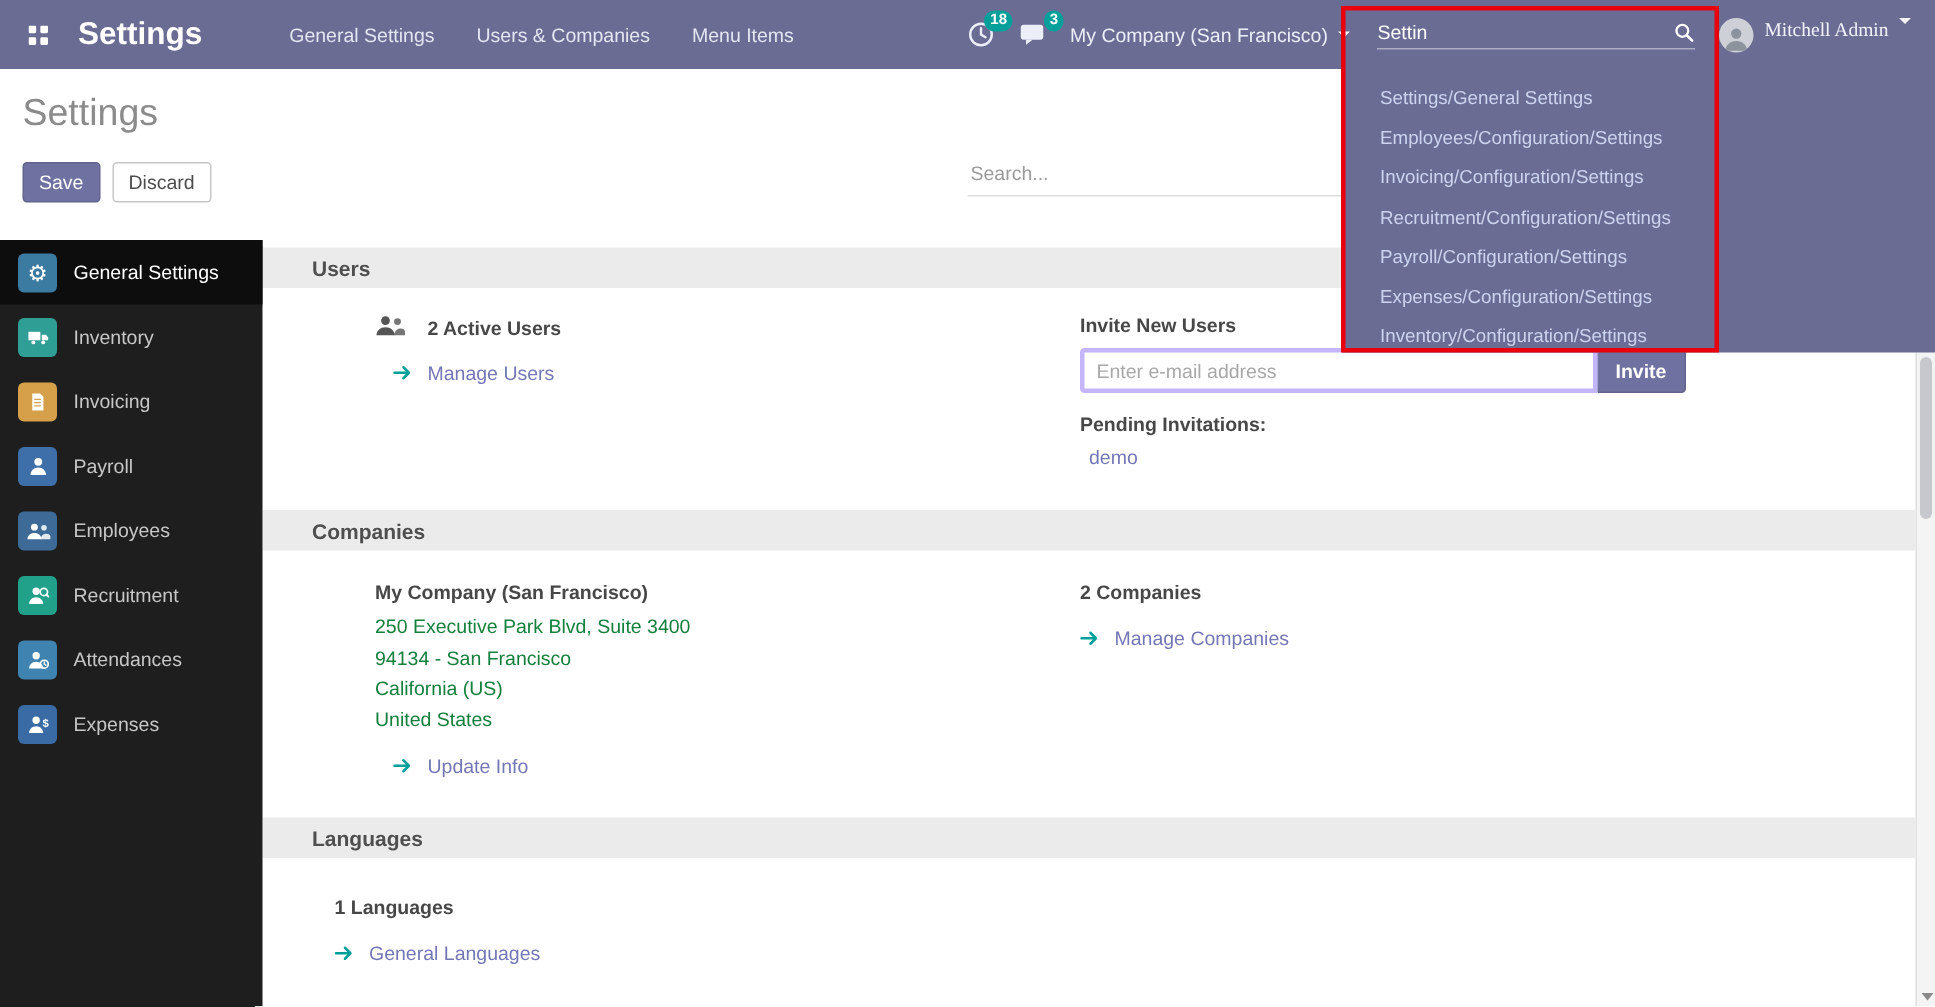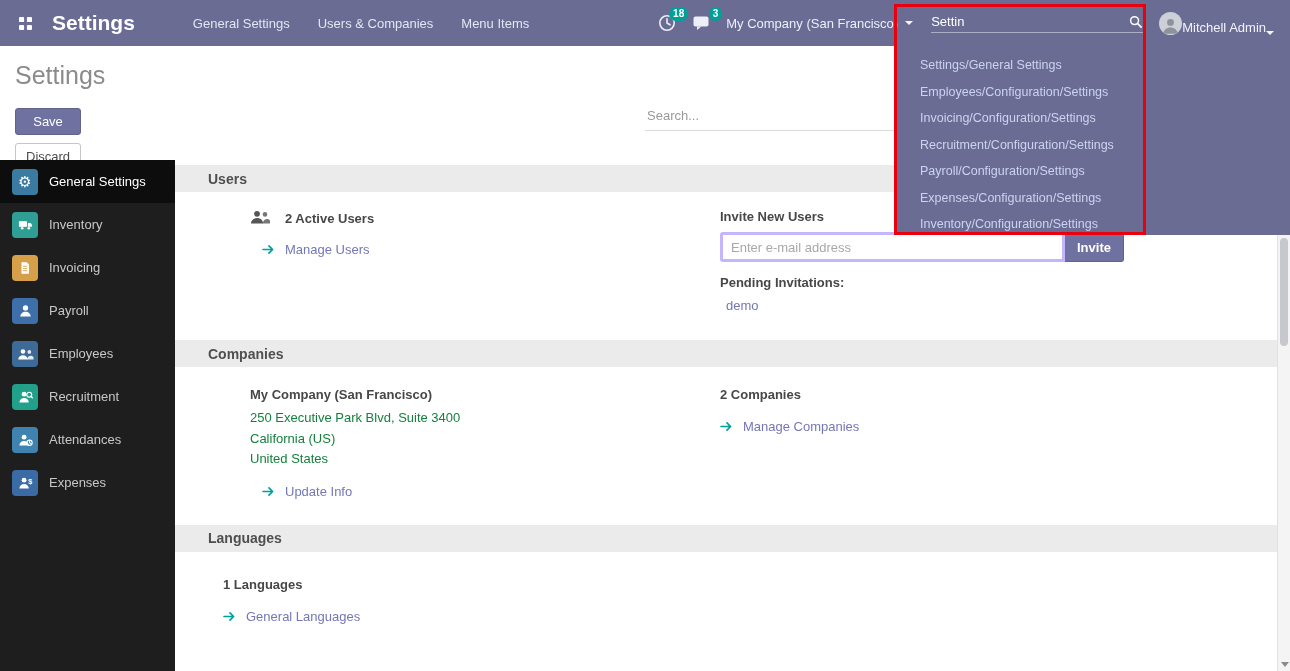--- a/index.html
+++ b/index.html
@@ -19,38 +19,38 @@
   .tray-icon { position:relative; display:flex; align-items:center; cursor:pointer; }
   .badge { position:absolute; top:-7px; right:-12px; background:#00a09a; color:#fff;
     font-size:10px; line-height:1; padding:2px 4px; border-radius:8px; font-weight:bold; }
   .company-switch { display:flex; align-items:center; gap:7px; font-size:13px; color:#eceef8; cursor:pointer; }
   .caret { width:0; height:0; border-left:4px solid transparent; border-right:4px solid transparent;
     border-top:4px solid rgba(255,255,255,.95); display:inline-block; }
   .nav-search { display:flex; align-items:center; width:212px; border-bottom:1px solid rgba(255,255,255,.45);
     padding-bottom:3px; margin-left:2px; }
   .nav-search input { flex:1; background:transparent; border:none; outline:none; color:#fff;
     font-size:13px; font-family:inherit; }
-  .user-menu { display:flex; align-items:flex-end; cursor:pointer; margin-right:6px; }
+  .user-menu { display:flex; align-items:flex-start; gap:7px; cursor:pointer; margin-right:6px;font-family:Liberation Serif, serif; }
   .avatar { width:23px; height:23px; border-radius:50%; background:#cdd0d6; overflow:hidden;
     display:flex; align-items:flex-end; justify-content:center; }
   .user-name { font-size:13px; color:#f2f3fa; }
 
   
   .dropdown-panel { position:absolute; top:46px; right:0; width:395px; height:189px;
     background:#6a6c94; z-index:20; padding:6px 0 0 25px; overflow:hidden; }
   .result-item { line-height:26.5px; font-size:12.5px; color:#ccd3ef; cursor:pointer; white-space:nowrap; }
 
   
   .red-box { position:absolute; left:894px; top:4px; width:252px; height:231px;
     border:3px solid #e8000d; z-index:60; pointer-events:none; }
 
   
   .control-panel { position:absolute; top:46px; left:0; right:13px; height:114px; background:#fff; z-index:10; }
   .page-title { position:absolute; left:15px; top:15px; font-size:25px; color:#8b8b8b; }
-  .btn-row { position:absolute; left:15px; top:62px; display:flex; gap:8px;flex-direction:column; }
+  .btn-row { position:absolute; left:15px; top:62px; display:flex; gap:8px; }
   .btn { font-size:13px; padding:5px 10px; border-radius:3px; cursor:pointer; font-family:inherit; }
   .btn-primary { background:#6f72a0; border:1px solid #62648c; color:#fff; }
   .btn-secondary { background:#fff; border:1px solid #c6c6c6; color:#4c4c4c; }
   .cp-search { position:absolute; left:645px; top:58px; width:498px; border-bottom:1px solid #ddd; }
   .cp-search input { width:100%; border:none; outline:none; font-size:13px; color:#555;
     padding:4px 0 7px 2px; font-family:inherit; }
   .cp-search input::placeholder { color:#9a9a9a; }
 
   
   .sidebar { position:absolute; left:0; top:160px; bottom:0; width:175px; background:#1e1e1e; z-index:10; }
@@ -302,20 +302,21 @@
     </div>
 
     <div class="band">
       <span>Companies</span>
     </div>
     <div class="sec-content companies-content">
       <div class="col-left">
         <div class="bold-label">My Company (San Francisco)</div>
         <div class="addr">
           <div>250 Executive Park Blvd, Suite 3400</div>
+          <div>94134 - San Francisco</div>
           <div>California (US)</div>
           <div>United States</div>
         </div>
         <div class="mt ind">
           <span class="link">
             <svg viewBox="0 0 14 12" width="13" height="11">
                 <path d="M1 6h10M7.5 2l4 4-4 4" fill="none" stroke="#00a09a" stroke-width="1.8" stroke-linecap="round" stroke-linejoin="round"></path>
               </svg>
             <span>Update Info</span>
           </span>

